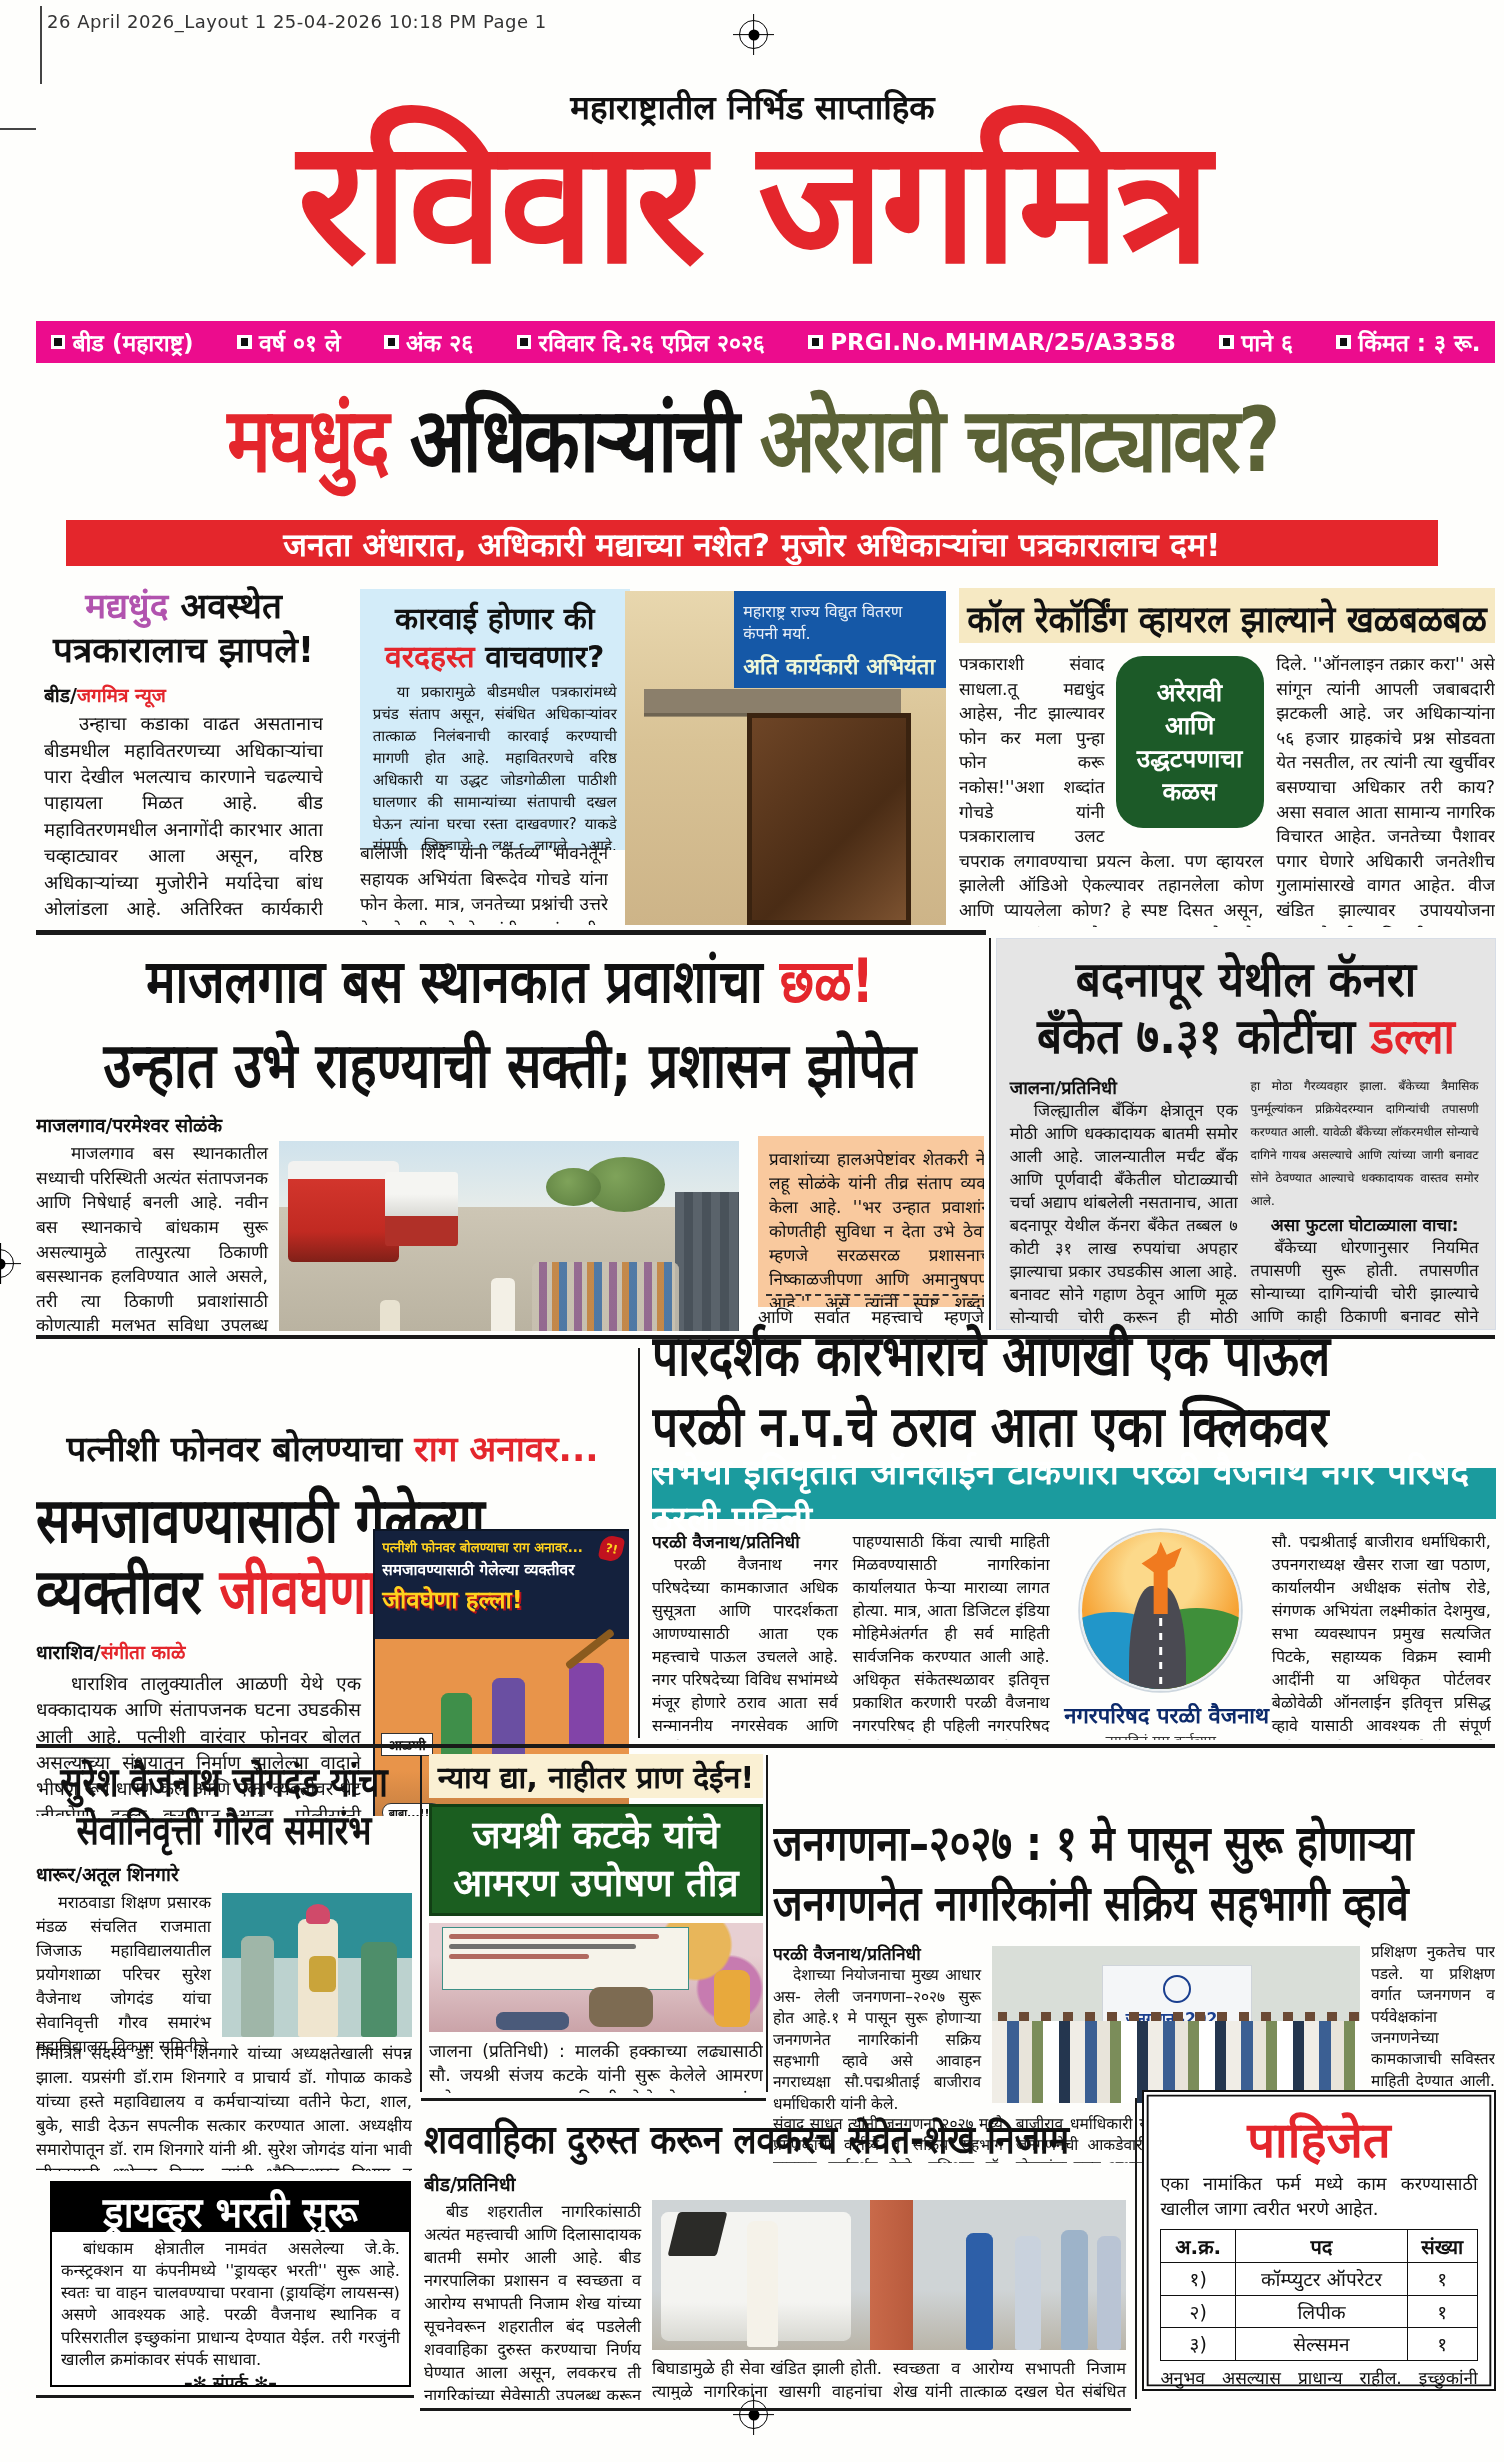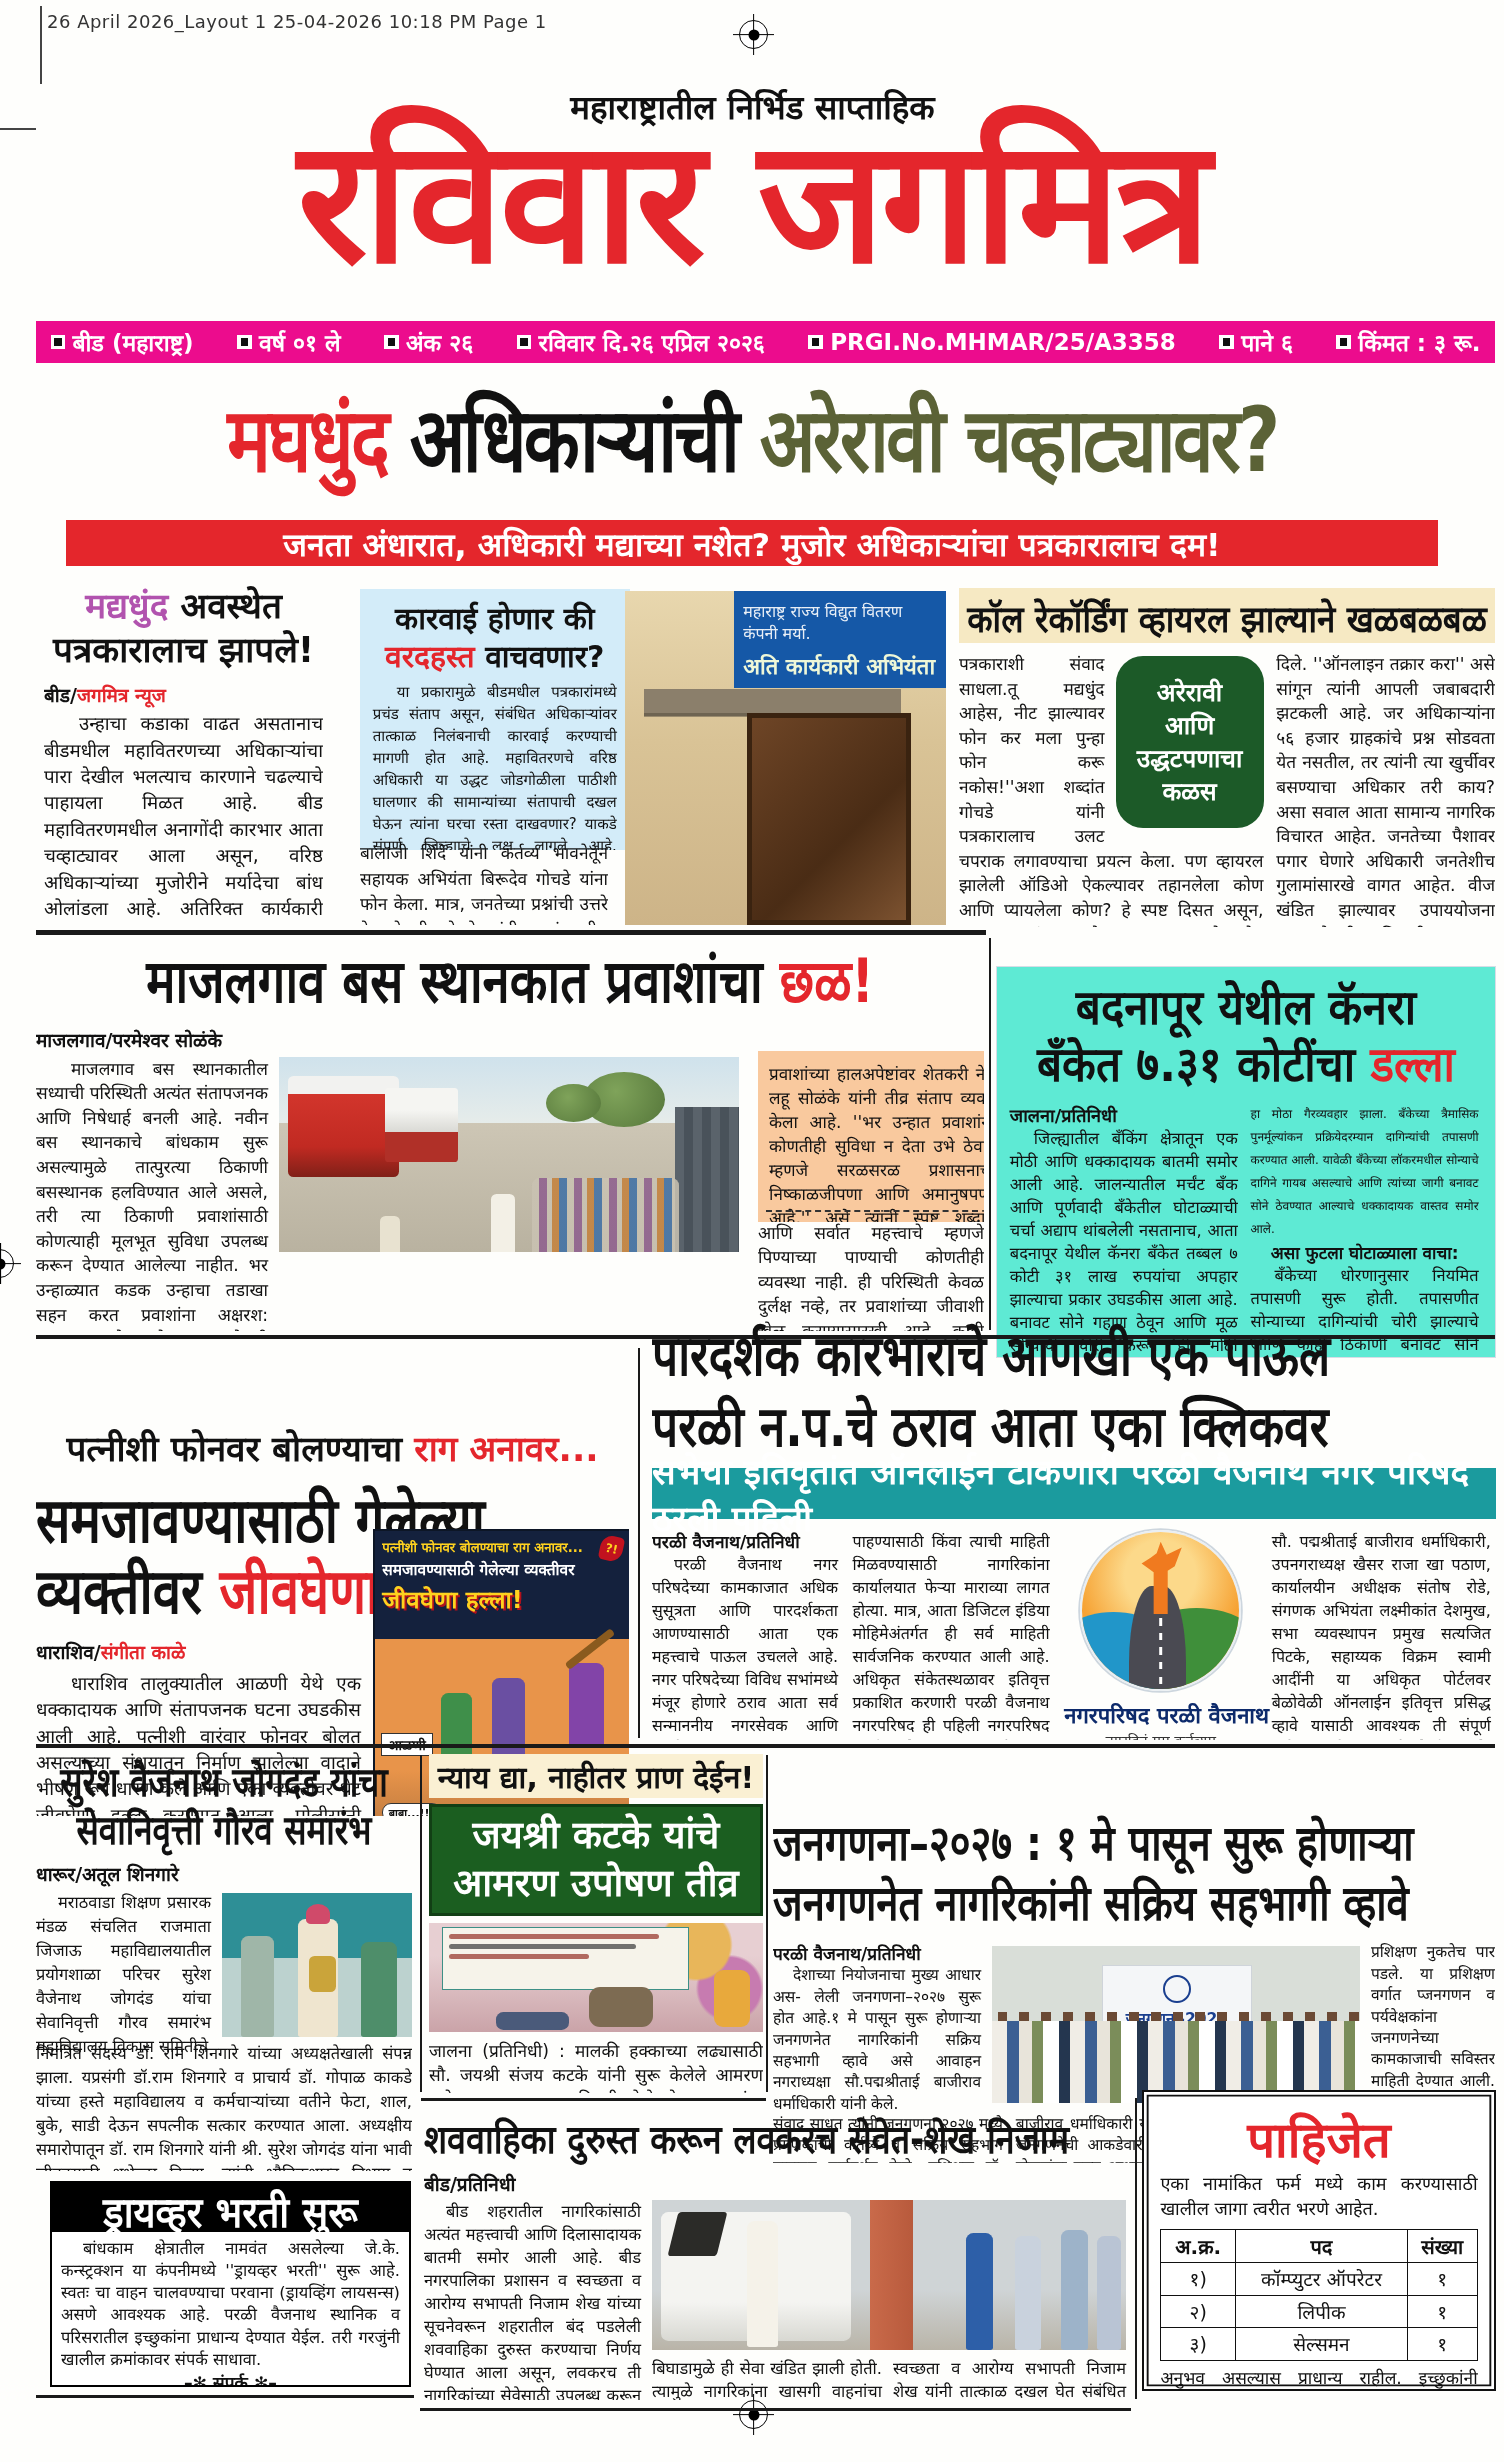--- a/index.html
+++ b/index.html
@@ -38,21 +38,21 @@
   .byline .red{color:#e4262c;}
   .colrule{background:#1a1a1a;}
   .hrule{background:#1a1a1a;}
   
   .bluebox{background:#d3ecf9;padding:11px 12.8px;}
   .bluebox .t{font-size:30px;font-weight:bold;line-height:1.25;}
   .salmonbox{background:#f9c99e;padding:11px 11px 7.3px;}
   .creamhdr{background:#f6e9c3;display:flex;align-items:center;justify-content:center;font-weight:bold;font-size:33px;}
   .badge{float:right;width:137px;background:#1c5a28;border-radius:27px;color:#fff;font-weight:bold;
          font-size:24.6px;line-height:1.35;text-align:center;padding:20px 5.5px;margin:3.6px 0 9px 11px;}
-  .graypanel{background:#5eead4;border:0.9px solid #d7dde6;margin-top:28px;}
+  .graypanel{background:#e5e5e5;border:0.9px solid #d7dde6;}
   .tealbar{background:#1b9b9e;color:#fff;font-weight:bold;font-size:35px;display:flex;align-items:center;justify-content:center;}
   .kickerbar{background:#faf0d3;font-weight:bold;font-size:30px;display:flex;align-items:center;justify-content:center;}
   .greenbox{background:#1b5e20;border:3.6px solid #123f15;color:#fff;font-weight:bold;font-size:38px;
             display:flex;flex-direction:column;align-items:center;justify-content:center;line-height:1.25;}
   
   .photo{position:absolute;overflow:hidden;background:#b9b2a4;}
   
   .officewall{position:absolute;inset:0;background:linear-gradient(180deg,#e8d7ae 0%,#d9c396 45%,#cdb488 100%);}
   .officesign{position:absolute;left:34%;top:0;right:0;height:88px;background:#1558a7;color:#fff;padding:9px 7.3px 0 9px;}
   .officesign .s1{font-size:16px;opacity:.9;}
@@ -215,20 +215,23 @@
       <div class="body19 just" style="width:219px;">दिले. ''ऑनलाइन तक्रार करा'' असे सांगून त्यांनी आपली जबाबदारी झटकली आहे. जर अधिकाऱ्यांना ५६ हजार ग्राहकांचे प्रश्न सोडवता येत नसतील, तर त्यांनी त्या खुर्चीवर बसण्याचा अधिकार तरी काय? असा सवाल आता सामान्य नागरिक विचारत आहेत. जनतेच्या पैशावर पगार घेणारे अधिकारी जनतेशीच गुलामांसारखे वागत आहेत. वीज खंडित झाल्यावर उपाययोजना करण्याऐवजी अधिकारी मद्यप्राशन करून मस्ती करत असल्याचा संशय. लोकशाहीचा चौथा स्तंभ मानल्या जाणाऱ्या पत्रकारांशी अशा भाषेत बोलण्याचे धाडस अधिकाऱ्यांकडे येते कुठून?</div>
     </div>
   </div>
 
   <div class="abs hrule" style="left:36px;top:930px;width:950px;height:4.6px;"></div>
   <div class="abs colrule" style="left:989px;top:938px;width:1.8px;height:392px;"></div>
 
   <div class="abs story" style="left:36px;top:939px;width:948px;height:392px;">
     <div class="ctr" style="font-weight:bold;font-size:49px;white-space:nowrap;">
       <span class="scaleY"><span>माजलगाव बस स्थानकात प्रवाशांचा </span><b class="red">छळ!</b></span>
+    </div>
+    <div class="ctr" style="font-weight:bold;font-size:51px;margin-top:14.6px;white-space:nowrap;">
+      <span class="scaleY">उन्हात उभे राहण्याची सक्ती; प्रशासन झोपेत</span>
     </div>
     <div class="byline" style="margin-top:22px;">माजलगाव/परमेश्वर सोळंके</div>
     <div style="position:relative;margin-top:3.6px;height:266px;">
       <div class="abs body19 just ind" style="left:0;top:0;width:232px;">
         <span>माजलगाव बस स्थानकातील सध्याची परिस्थिती अत्यंत संतापजनक आणि निषेधार्ह बनली आहे. नवीन बस स्थानकाचे बांधकाम सुरू असल्यामुळे तात्पुरत्या ठिकाणी बसस्थानक हलविण्यात आले असले, तरी त्या ठिकाणी प्रवाशांसाठी कोणत्याही मूलभूत सुविधा उपलब्ध करून देण्यात आलेल्या नाहीत. भर उन्हाळ्यात कडक उन्हाचा तडाखा सहन करत प्रवाशांना अक्षरश: उघड्यावर उभे राहावे लागत आहे, ही बाब प्रशासनाच्या बेफिकीरीचे ज्वलंत उदाहरण ठरत आहे.</span> 
       </div>
       <div class="photo" style="left:243px;top:0;width:460px;height:195px;">
         <div class="sky"></div>
           <div class="ground"></div>
         <div class="treeblob" style="right:16%;top:8%;width:82px;height:55px;"></div>

